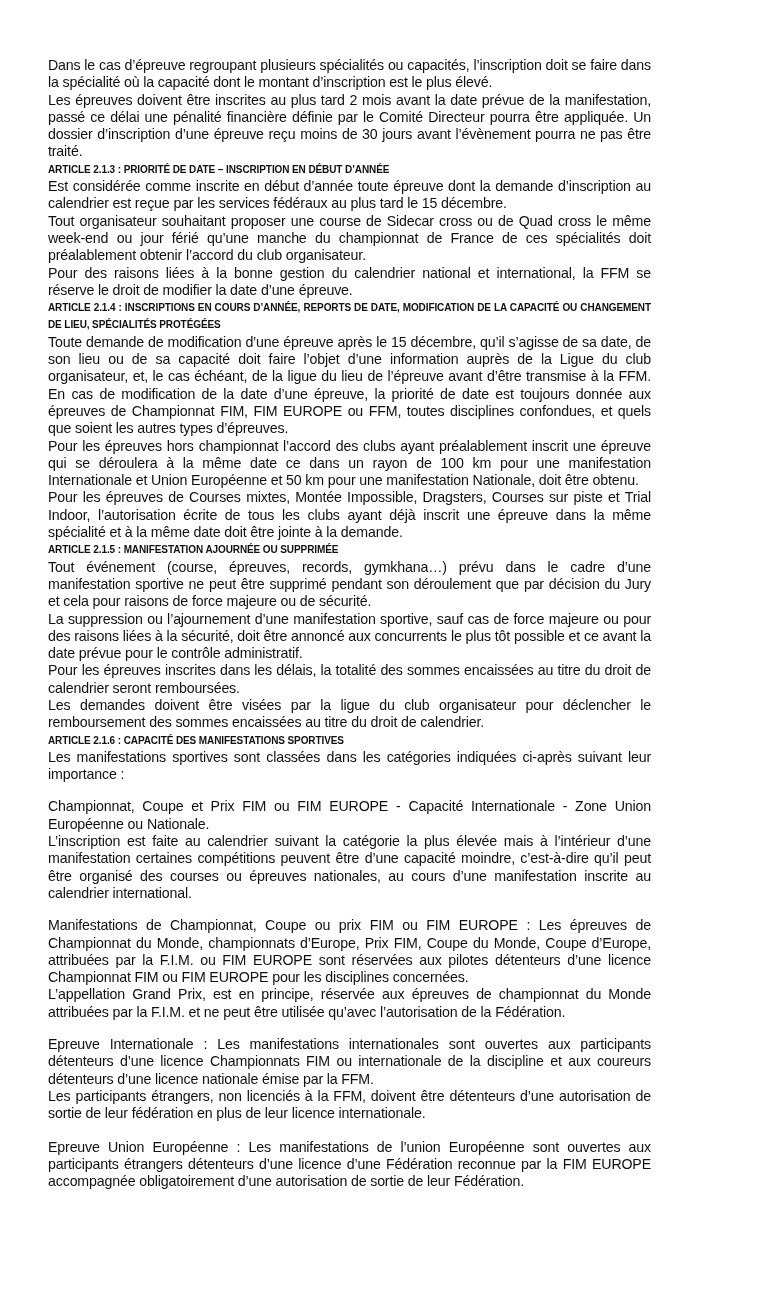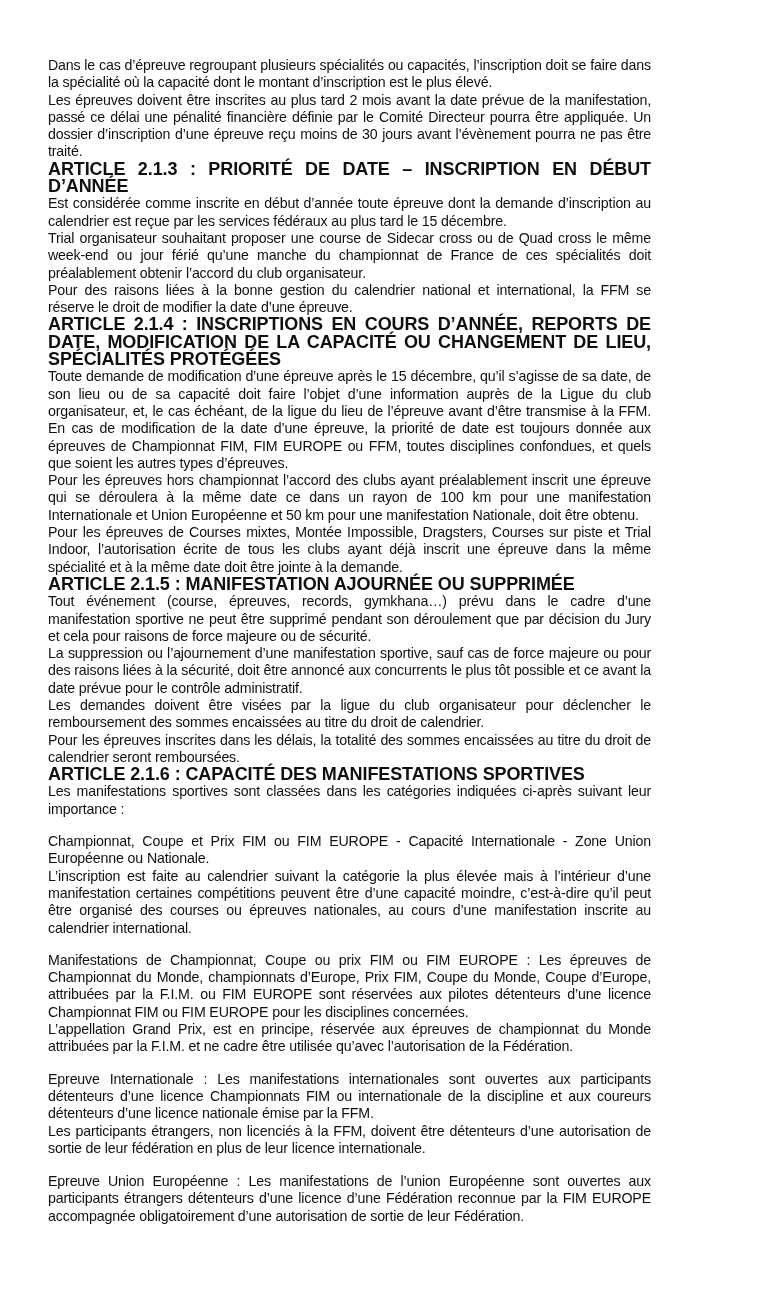--- a/index.html
+++ b/index.html
@@ -26,21 +26,21 @@
     letter-spacing: -0.15px;
     box-sizing: border-box;
     padding: 57px 38px 0 48px;
     text-align: justify;
   }
   .page p {
     margin: 0;
     text-align: justify;
   }
   .article-heading {
-    font-size: 18px;
+    font-size: 10px;
     font-weight: bold;
     margin: 11px 0 0 0;
     text-align: justify;
     letter-spacing: -0.1px;
   }
   .article-body { margin: 0; }
   .category { margin-top: 15px; }
   .category.gap-md { }
   .category.gap-lg { margin-top: 16px; }
   .category-title { font-weight: normal; }
@@ -56,45 +56,45 @@
 </head>
 <body>
 
 <div class="page">
 
   <p>Dans le cas d’épreuve regroupant plusieurs spécialités ou capacités, l’inscription doit se faire dans la spécialité où la capacité dont le montant d’inscription est le plus élevé.</p>
   <p>Les épreuves doivent être inscrites au plus tard 2 mois avant la date prévue de la manifestation, passé ce délai une pénalité financière définie par le Comité Directeur pourra être appliquée. Un dossier d’inscription d’une épreuve reçu moins de 30 jours avant l’évènement pourra ne pas être traité.</p>
 
   <p class="article-heading">ARTICLE 2.1.3 : PRIORITÉ DE DATE – INSCRIPTION EN DÉBUT D’ANNÉE</p>
   <p class="article-body">Est considérée comme inscrite en début d’année toute épreuve dont la demande d’inscription au calendrier est reçue par les services fédéraux au plus tard le 15 décembre.</p>
-  <p class="article-body">Trial organisateur souhaitant proposer une course de Sidecar cross ou de Quad cross le même week-end ou jour férié qu’une manche du championnat de France de ces spécialités doit préalablement obtenir l’accord du club organisateur.</p>
+  <p class="article-body">Tout organisateur souhaitant proposer une course de Sidecar cross ou de Quad cross le même week-end ou jour férié qu’une manche du championnat de France de ces spécialités doit préalablement obtenir l’accord du club organisateur.</p>
   <p class="article-body">Pour des raisons liées à la bonne gestion du calendrier national et international, la FFM se réserve le droit de modifier la date d’une épreuve.</p>
 
   <p class="article-heading">ARTICLE 2.1.4 : INSCRIPTIONS EN COURS D’ANNÉE, REPORTS DE DATE, MODIFICATION DE LA CAPACITÉ OU CHANGEMENT DE LIEU, SPÉCIALITÉS PROTÉGÉES</p>
   <p class="article-body">Toute demande de modification d’une épreuve après le 15 décembre, qu’il s’agisse de sa date, de son lieu ou de sa capacité doit faire l’objet d’une information auprès de la Ligue du club organisateur, et, le cas échéant, de la ligue du lieu de l’épreuve avant d’être transmise à la FFM. En cas de modification de la date d’une épreuve, la priorité de date est toujours donnée aux épreuves de Championnat FIM, FIM EUROPE ou FFM, toutes disciplines confondues, et quels que soient les autres types d’épreuves.</p>
   <p class="article-body">Pour les épreuves hors championnat l’accord des clubs ayant préalablement inscrit une épreuve qui se déroulera à la même date ce dans un rayon de 100 km pour une manifestation Internationale et Union Européenne et 50 km pour une manifestation Nationale, doit être obtenu.</p>
   <p class="article-body">Pour les épreuves de Courses mixtes, Montée Impossible, Dragsters, Courses sur piste et Trial Indoor, l’autorisation écrite de tous les clubs ayant déjà inscrit une épreuve dans la même spécialité et à la même date doit être jointe à la demande.</p>
 
   <p class="article-heading">ARTICLE 2.1.5 : MANIFESTATION AJOURNÉE OU SUPPRIMÉE</p>
   <p class="article-body">Tout événement (course, épreuves, records, gymkhana…) prévu dans le cadre d’une manifestation sportive ne peut être supprimé pendant son déroulement que par décision du Jury et cela pour raisons de force majeure ou de sécurité.</p>
   <p class="article-body">La suppression ou l’ajournement d’une manifestation sportive, sauf cas de force majeure ou pour des raisons liées à la sécurité, doit être annoncé aux concurrents le plus tôt possible et ce avant la date prévue pour le contrôle administratif.</p>
+  <p class="article-body">Pour les épreuves inscrites dans les délais, la totalité des sommes encaissées au titre du droit de calendrier seront remboursées.</p>
   <p class="article-body">Les demandes doivent être visées par la ligue du club organisateur pour déclencher le remboursement des sommes encaissées au titre du droit de calendrier.</p>
-  <p class="article-body">Pour les épreuves inscrites dans les délais, la totalité des sommes encaissées au titre du droit de calendrier seront remboursées.</p>
 
   <p class="article-heading">ARTICLE 2.1.6 : CAPACITÉ DES MANIFESTATIONS SPORTIVES</p>
   <p class="article-body">Les manifestations sportives sont classées dans les catégories indiquées ci-après suivant leur importance :</p>
 
   <div class="category">
     <p class="category-title">Championnat, Coupe et Prix FIM ou FIM EUROPE - Capacité Internationale - Zone Union Européenne ou Nationale.</p>
     <p>L’inscription est faite au calendrier suivant la catégorie la plus élevée mais à l’intérieur d’une manifestation certaines compétitions peuvent être d’une capacité moindre, c’est-à-dire qu’il peut être organisé des courses ou épreuves nationales, au cours d’une manifestation inscrite au calendrier international.</p>
   </div>
 
   <div class="category">
     <p><b class="category-title">Manifestations de Championnat, Coupe ou prix FIM ou FIM EUROPE :</b> <span>Les épreuves de Championnat du Monde, championnats d’Europe, Prix FIM, Coupe du Monde, Coupe d’Europe, attribuées par la F.I.M. ou FIM EUROPE sont réservées aux pilotes détenteurs d’une licence Championnat FIM ou FIM EUROPE pour les disciplines concernées.</span></p>
-    <p>L’appellation Grand Prix, est en principe, réservée aux épreuves de championnat du Monde attribuées par la F.I.M. et ne cadre être utilisée qu’avec l’autorisation de la Fédération.</p>
+    <p>L’appellation Grand Prix, est en principe, réservée aux épreuves de championnat du Monde attribuées par la F.I.M. et ne peut être utilisée qu’avec l’autorisation de la Fédération.</p>
   </div>
 
   <div class="category gap-md">
     <p><b class="category-title">Epreuve Internationale :</b> <span>Les manifestations internationales sont ouvertes aux participants détenteurs d’une licence Championnats FIM ou internationale de la discipline et aux coureurs détenteurs d’une licence nationale émise par la FFM.</span></p>
     <p>Les participants étrangers, non licenciés à la FFM, doivent être détenteurs d’une autorisation de sortie de leur fédération en plus de leur licence internationale.</p>
   </div>
 
   <div class="category gap-lg">
     <p><b class="category-title">Epreuve Union Européenne :</b> <span>Les manifestations de l’union Européenne sont ouvertes aux participants étrangers détenteurs d’une licence d’une Fédération reconnue par la FIM EUROPE accompagnée obligatoirement d’une autorisation de sortie de leur Fédération.</span></p>
   </div>

